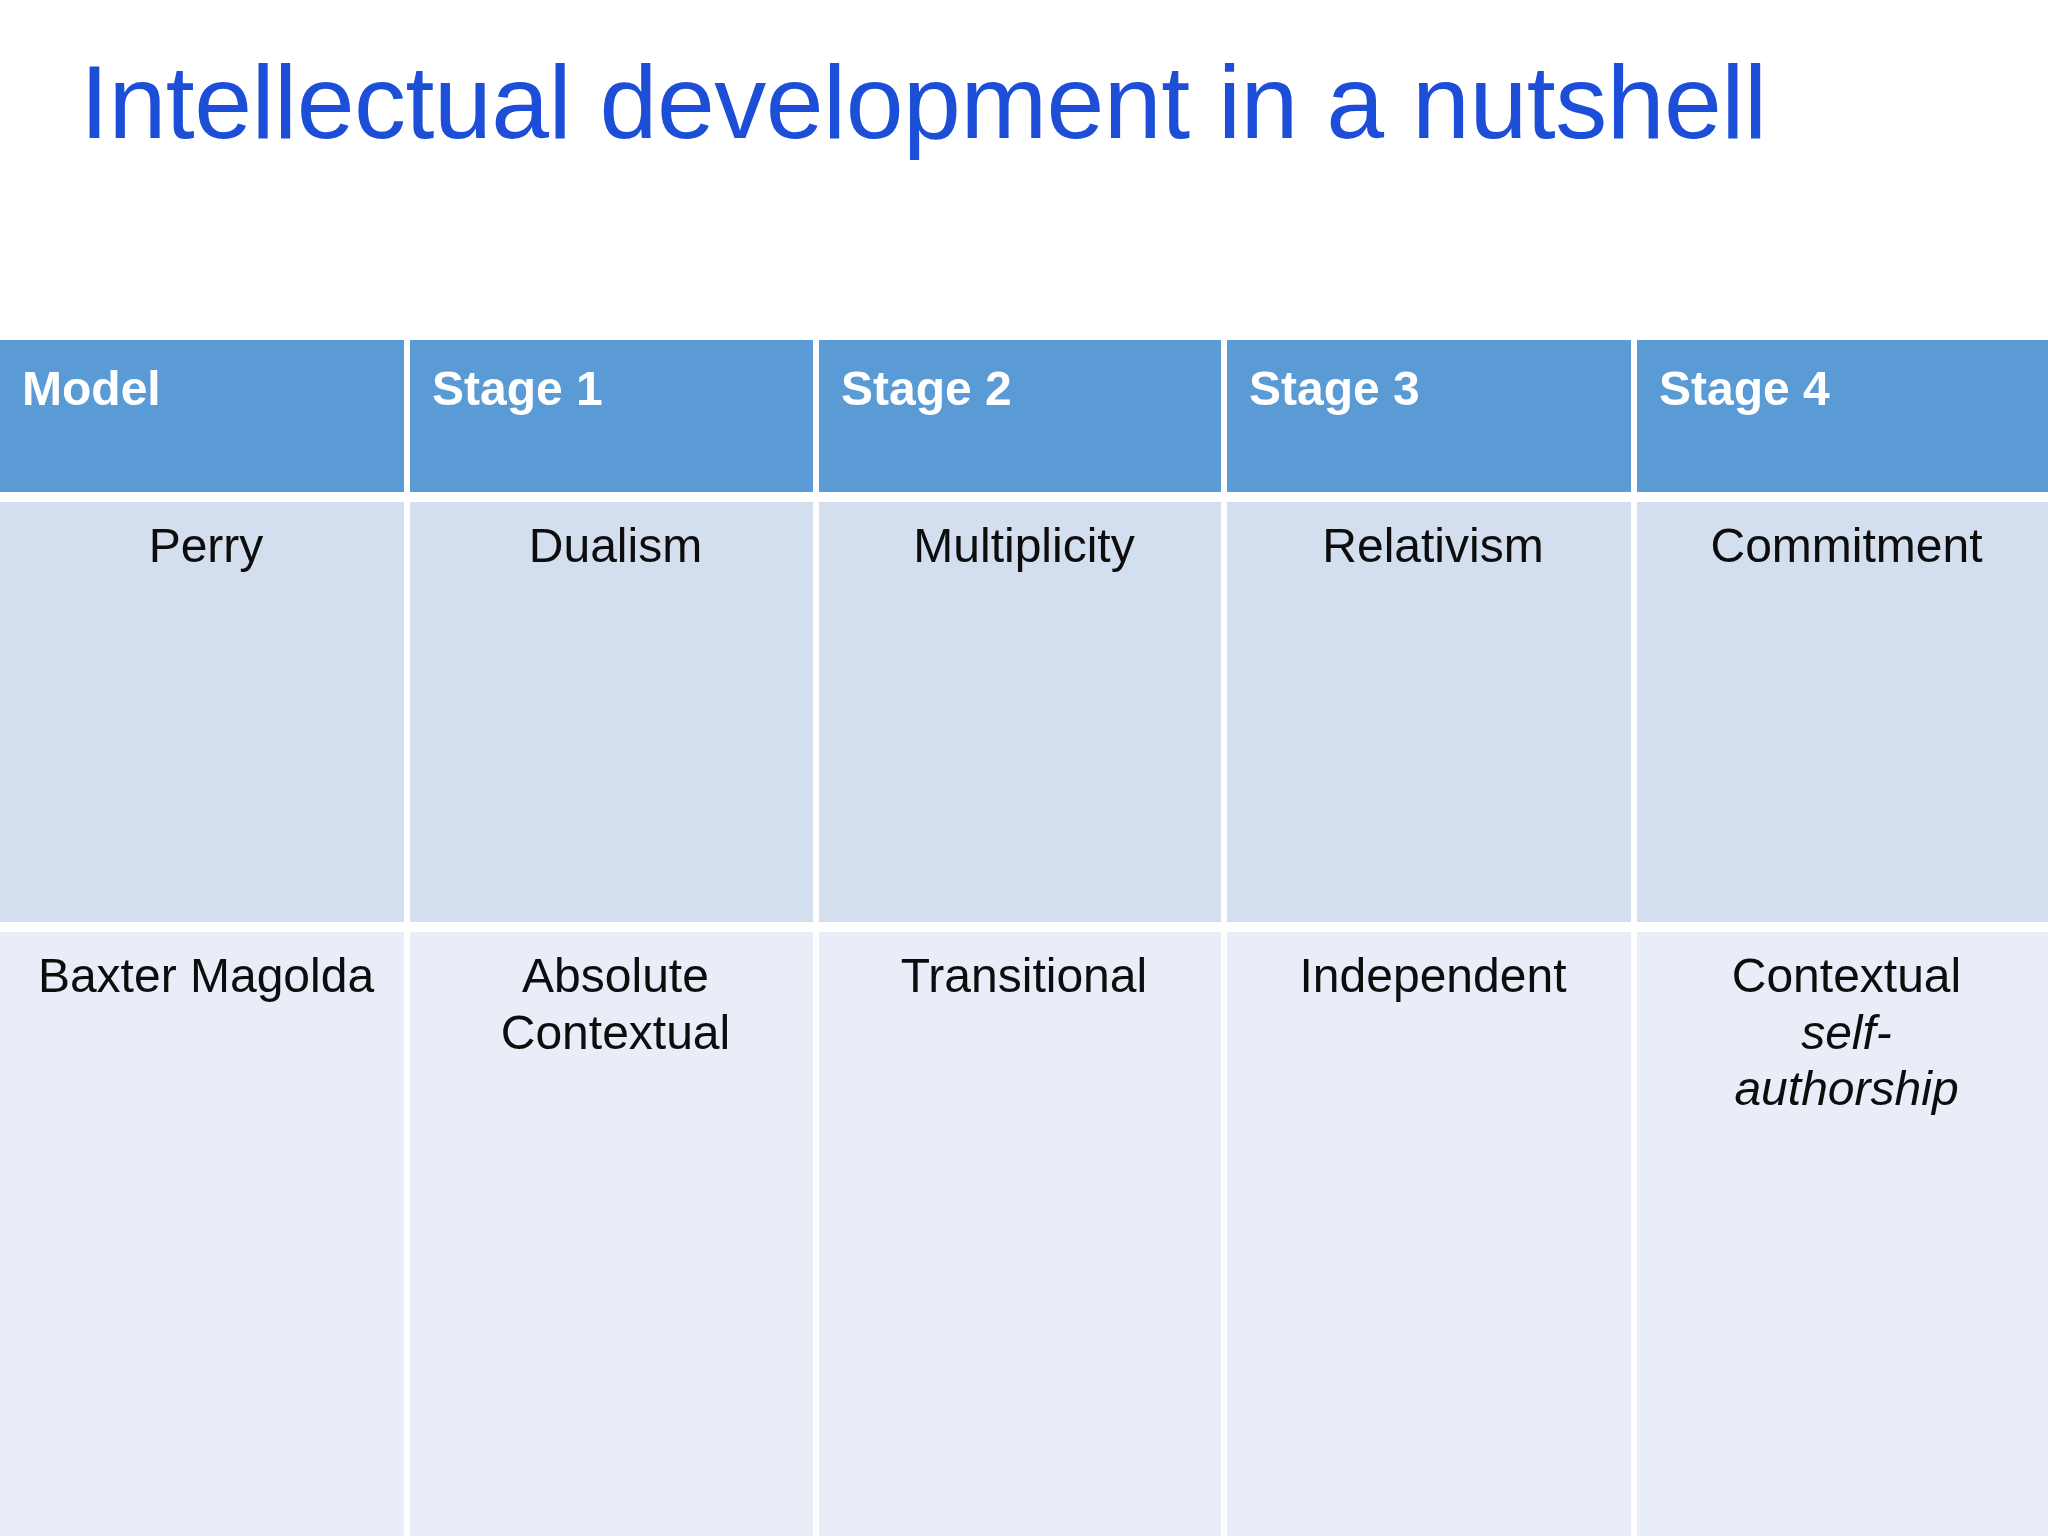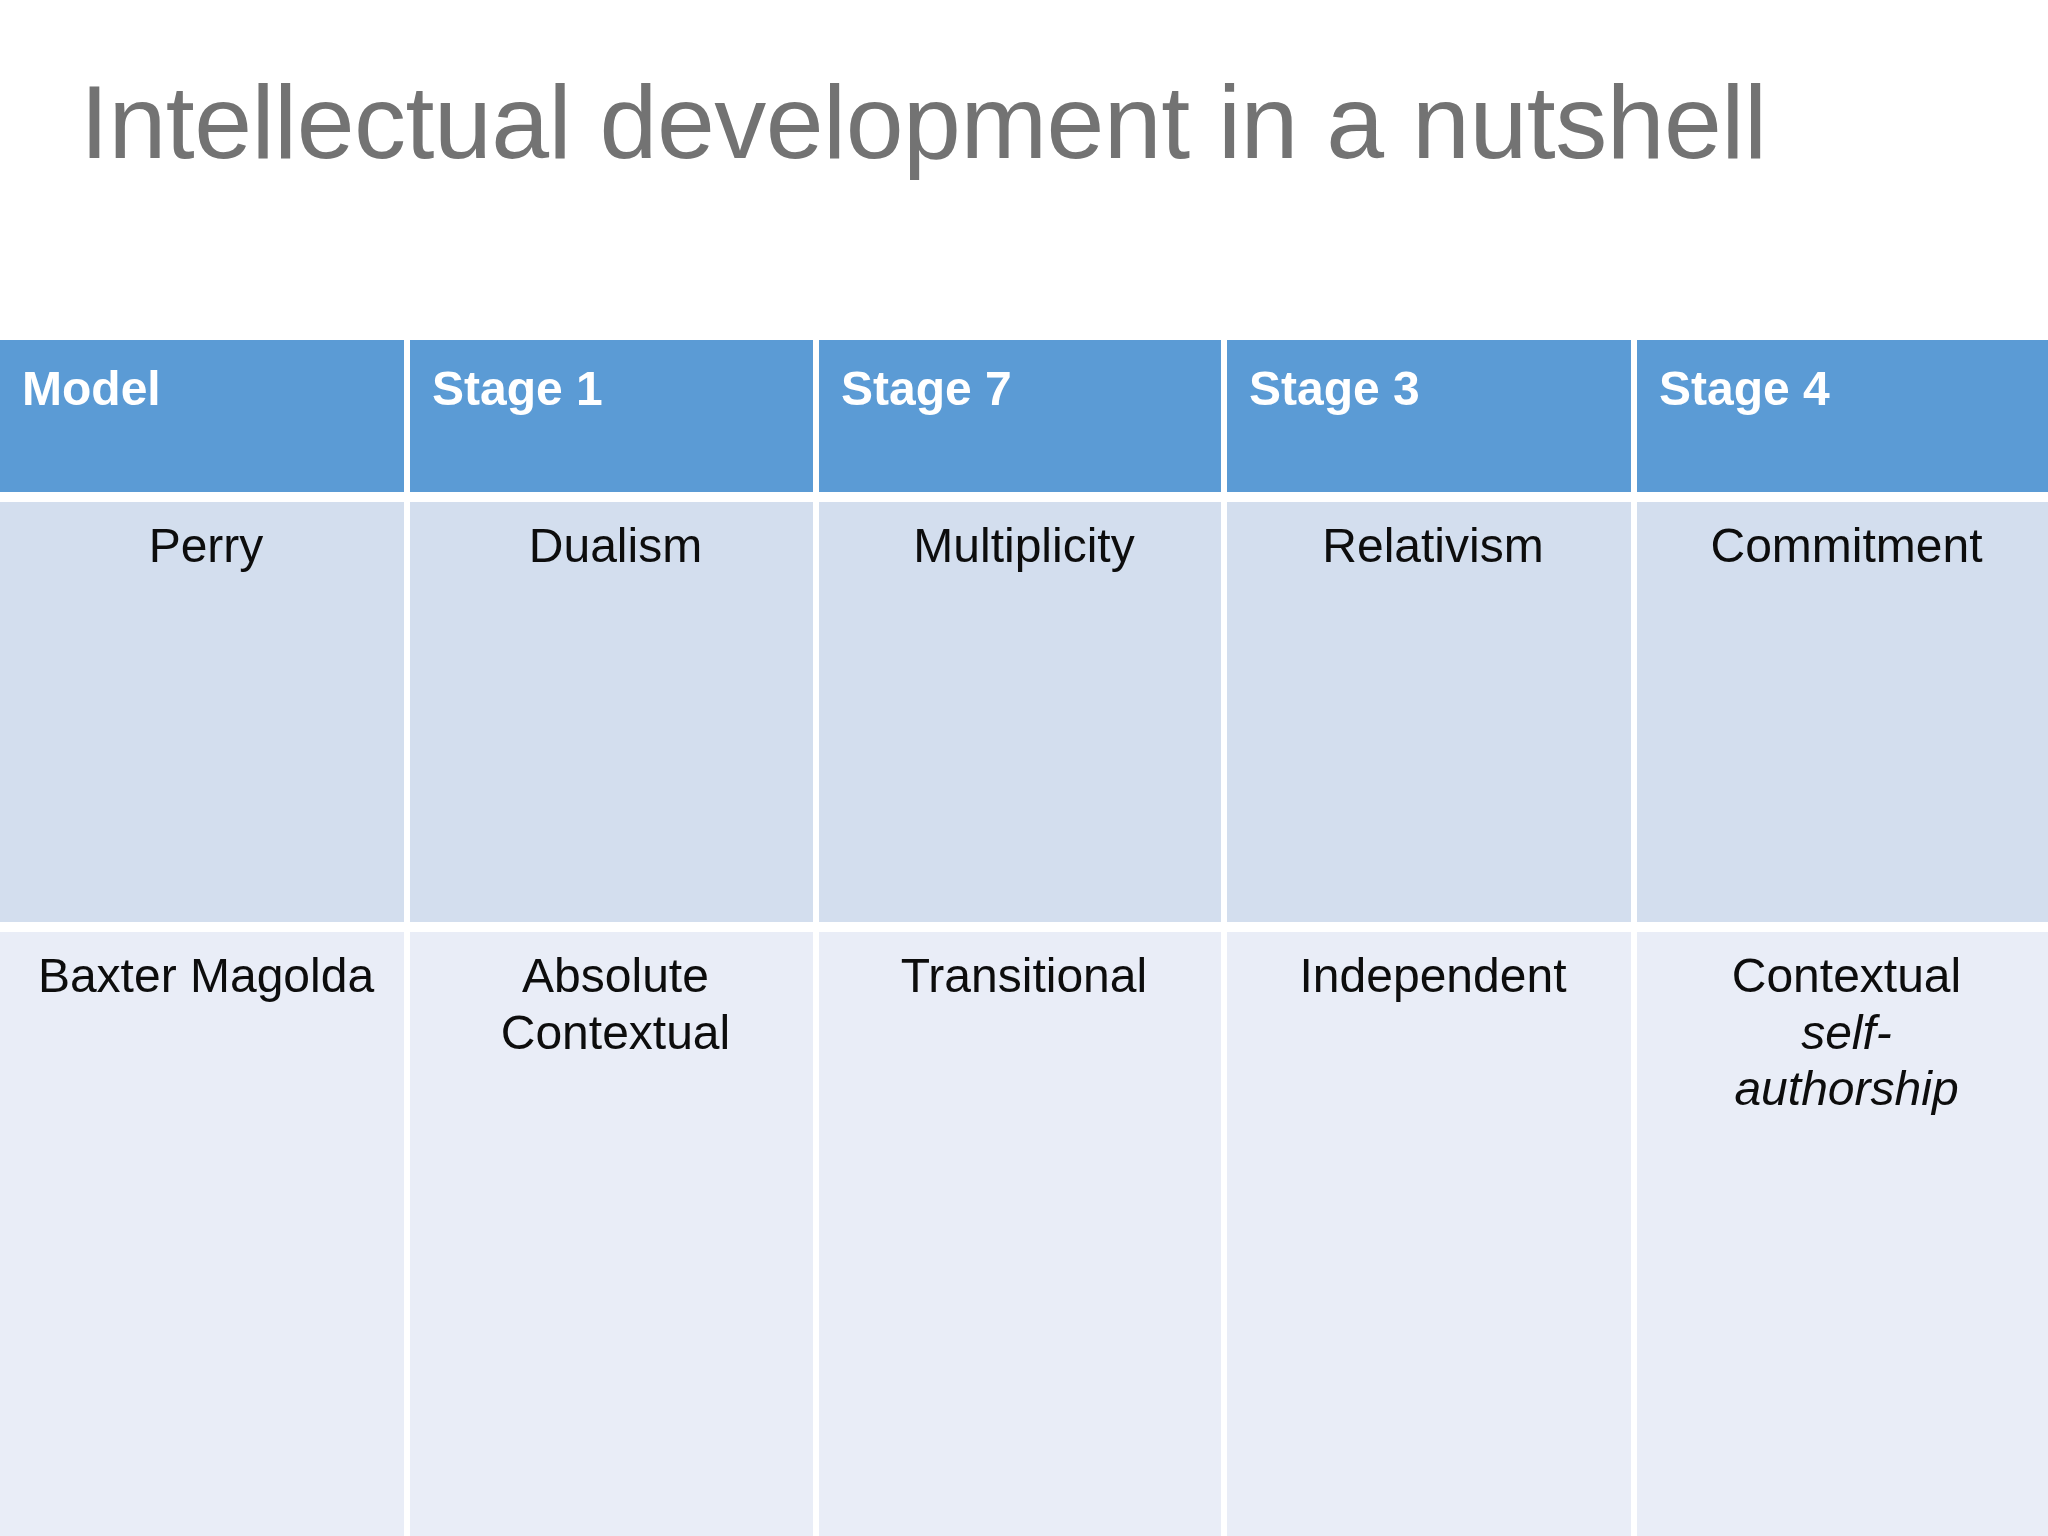--- a/index.html
+++ b/index.html
@@ -13,26 +13,26 @@
     overflow: hidden;
     font-family: "Liberation Sans", sans-serif;
     color: #000000;
     position: relative;
   }
 
   
   .slide-title {
     position: absolute;
     left: 80px;
-    top: 64px;
+    top: 44px;
     width: 1900px;
     font-size: 104px;
     line-height: 1.12;
     font-weight: 400;
-    color: #737373;
+    color: #1d4ed8;
     letter-spacing: -0.5px;
     white-space: nowrap;
   }
 
   
   .table-wrap {
     position: absolute;
     left: 0px;
     top: 340px;
     width: 2048px;
@@ -104,21 +104,21 @@
       <col class="c0">
         <col class="c1">
         <col class="c2">
         <col class="c3">
         <col class="c4">
     </colgroup>
     <thead>
       <tr>
         <th>Model</th>
         <th>Stage 1</th>
-        <th>Stage 7</th>
+        <th>Stage 2</th>
         <th>Stage 3</th>
         <th>Stage 4</th>
       </tr>
     </thead>
     <tbody>
       <tr class="row-a">
         <td>Perry</td>
         <td>Dualism</td>
         <td>Multiplicity</td>
         <td>Relativism</td>

